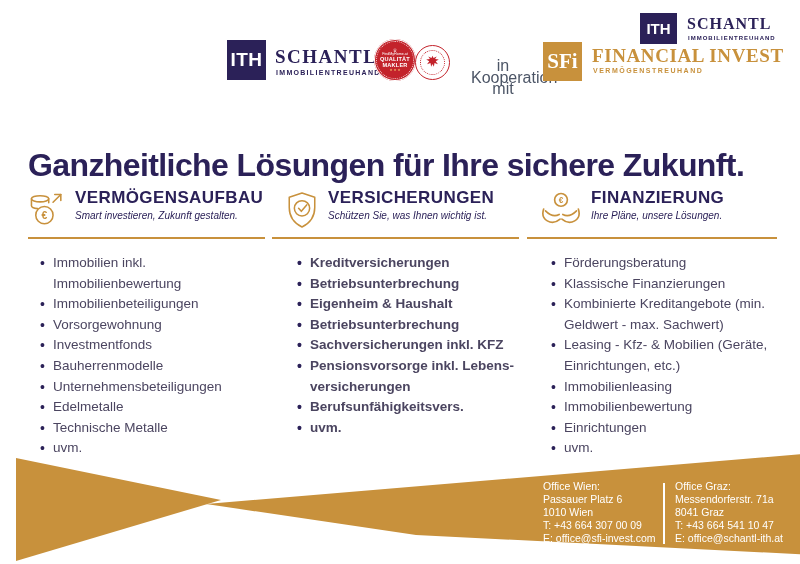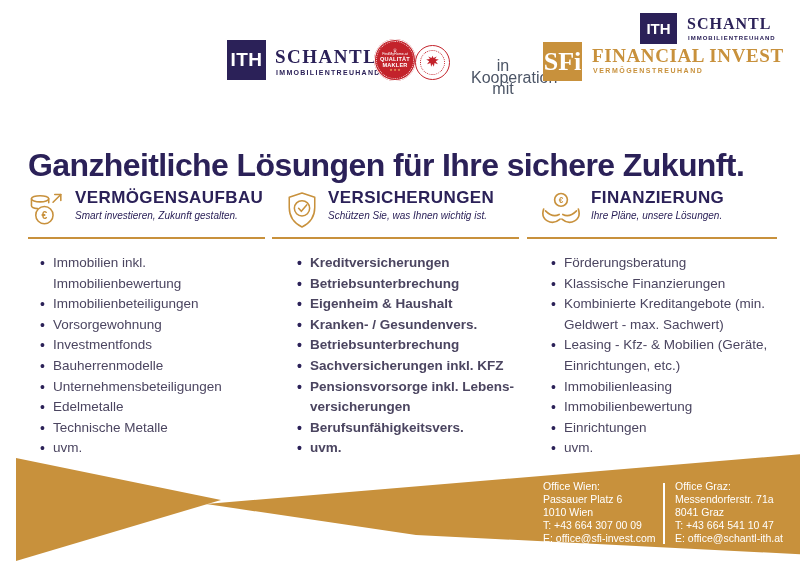--- a/index.html
+++ b/index.html
@@ -21,21 +21,21 @@
   .bq-brand{font-size:3.6px;}
   .bq-big{font-size:5.6px;font-weight:bold;letter-spacing:.2px;}
   .bq-stars{font-size:3.4px;color:#f3c46a;}
   .badge-seal{position:absolute;left:415px;top:45px;width:33px;height:33px;border-radius:50%;
               background:#fff;border:1.5px solid var(--red);display:flex;align-items:center;justify-content:center;}
   .badge-seal .inner{width:23px;height:23px;border-radius:50%;border:1px dotted var(--red);
                      display:flex;align-items:center;justify-content:center;}
   .koop{position:absolute;left:471px;top:60px;width:64px;text-align:center;font-size:16px;
         line-height:11.5px;color:#4c5566;}
   .sfi-box{left:543px;top:42px;width:39px;height:39px;background:var(--gold);
-           font-family:"Liberation Serif",serif;font-size:26px;text-align:center;}
+           font-family:"Liberation Serif",serif;font-size:21px;text-align:center;}
   .sfi-name{position:absolute;left:592px;top:45px;font-family:"Liberation Serif",serif;font-weight:bold;
             font-size:19px;letter-spacing:0.6px;color:var(--gold);}
   .sfi-sub{position:absolute;left:593px;top:67px;font-size:7px;letter-spacing:1.5px;color:var(--gold);font-weight:bold;}
   .corner-logo-box{left:640px;top:13px;width:37px;height:31px;font-size:15px;}
   .corner-logo-name{position:absolute;left:687px;top:15px;font-family:"Liberation Serif",serif;
                     font-weight:bold;font-size:16px;letter-spacing:1px;color:var(--navy);}
   .corner-logo-sub{position:absolute;left:688px;top:35px;font-size:6px;letter-spacing:1px;
                    color:var(--navy);font-weight:bold;}
   
   .headline{position:absolute;left:28px;top:124px;width:760px;font-size:32px;line-height:40px;
@@ -153,21 +153,20 @@
       <div>
         <div class="col-title">VERSICHERUNGEN</div>
         <div class="col-sub">Schützen Sie, was Ihnen wichtig ist.</div>
       </div>
     </div>
     <div class="goldline"></div>
     <ul class="items">
       <li>Kreditversicherungen</li>
       <li>Betriebsunterbrechung</li>
       <li>Eigenheim &amp; Haushalt</li>
-      <li>Kranken- / Gesundenvers.</li>
       <li>Betriebsunterbrechung</li>
       <li>Sachversicherungen inkl. KFZ</li>
       <li>Pensionsvorsorge inkl. Lebens-versicherungen</li>
       <li>Berufsunfähigkeitsvers.</li>
       <li>uvm.</li>
     </ul>
   </div>
 
   <div class="col col3">
     <div class="col-header">

